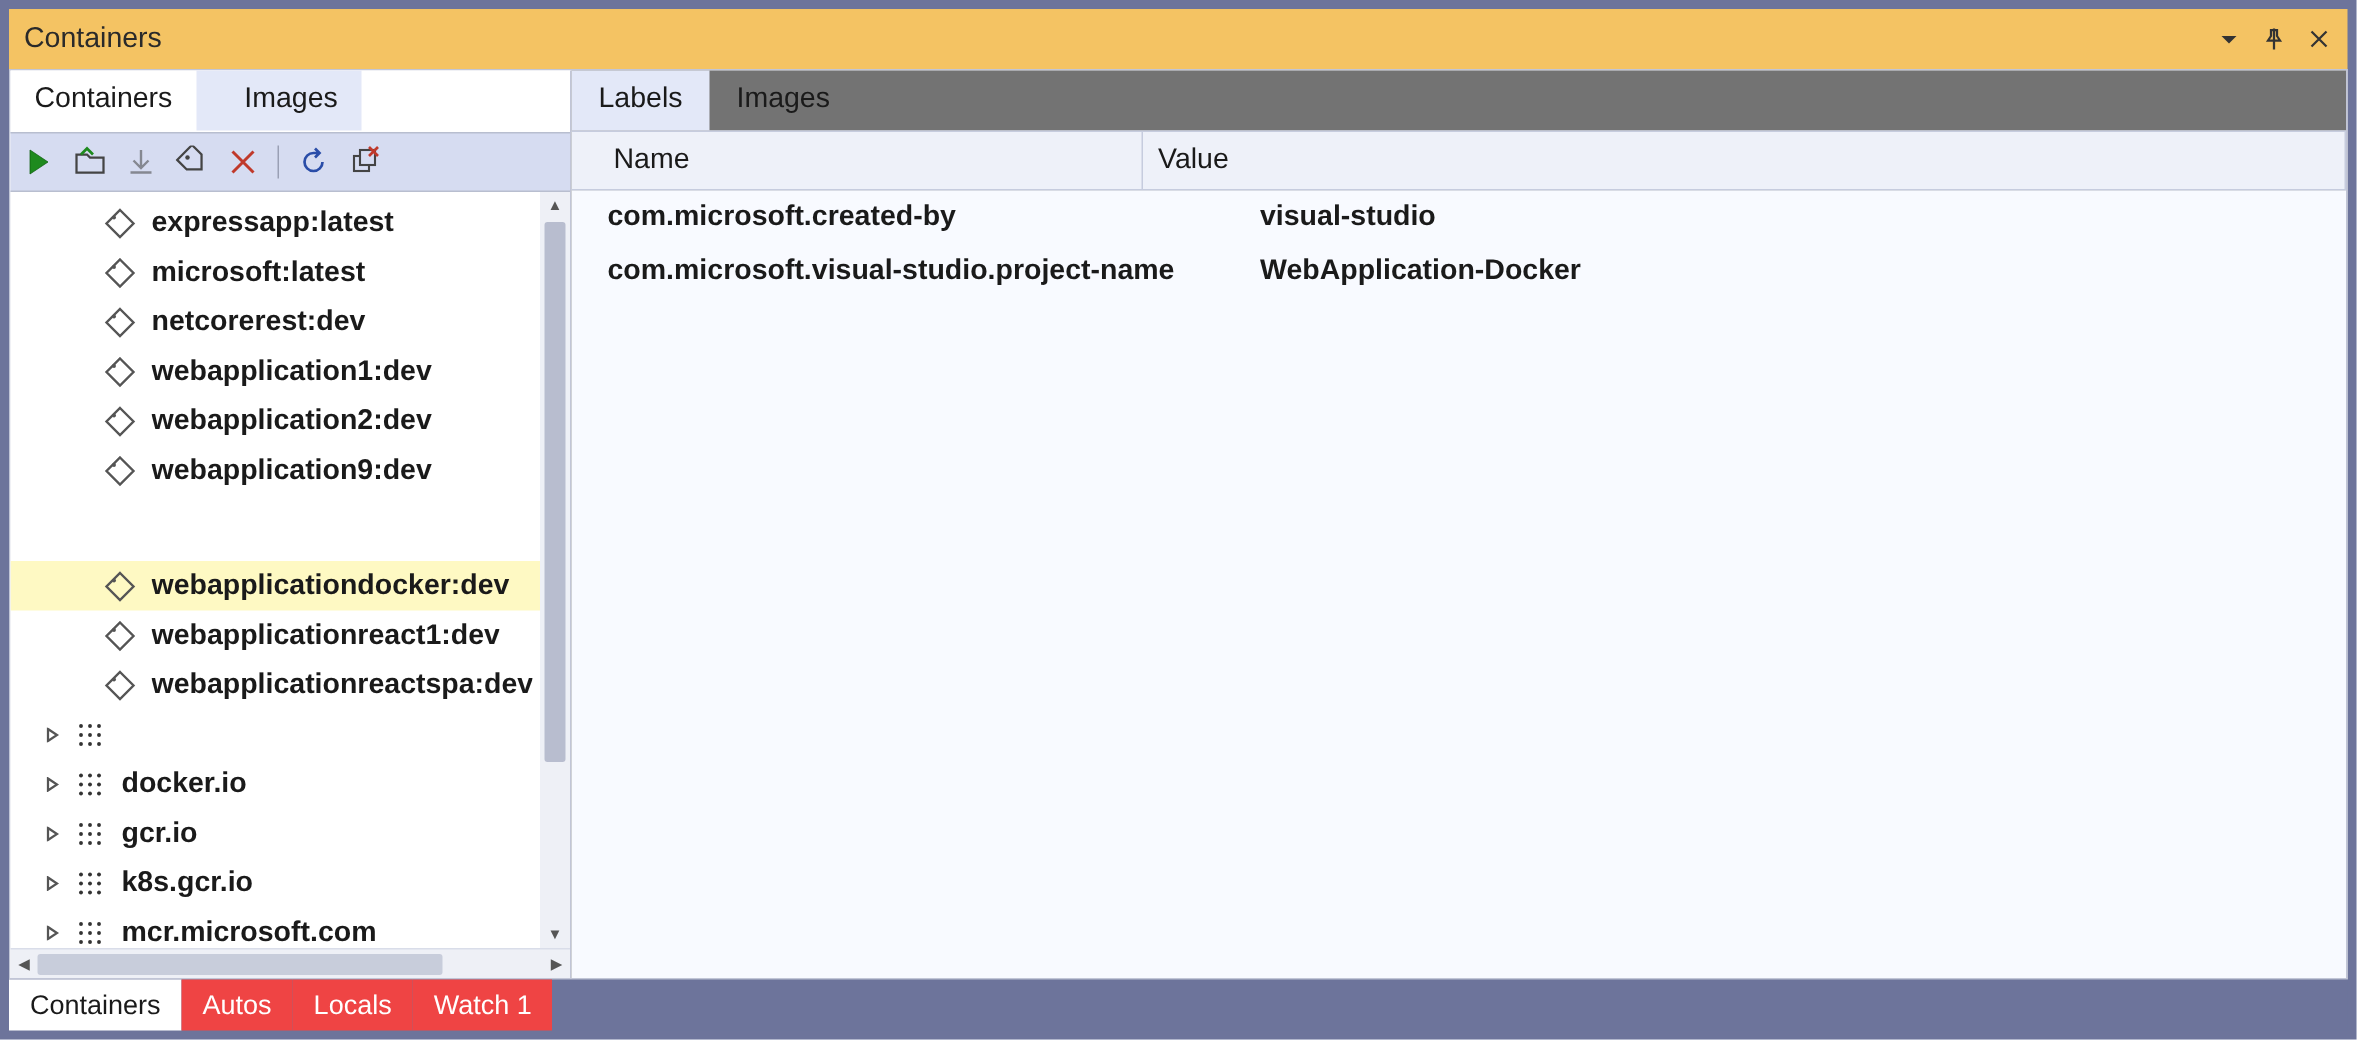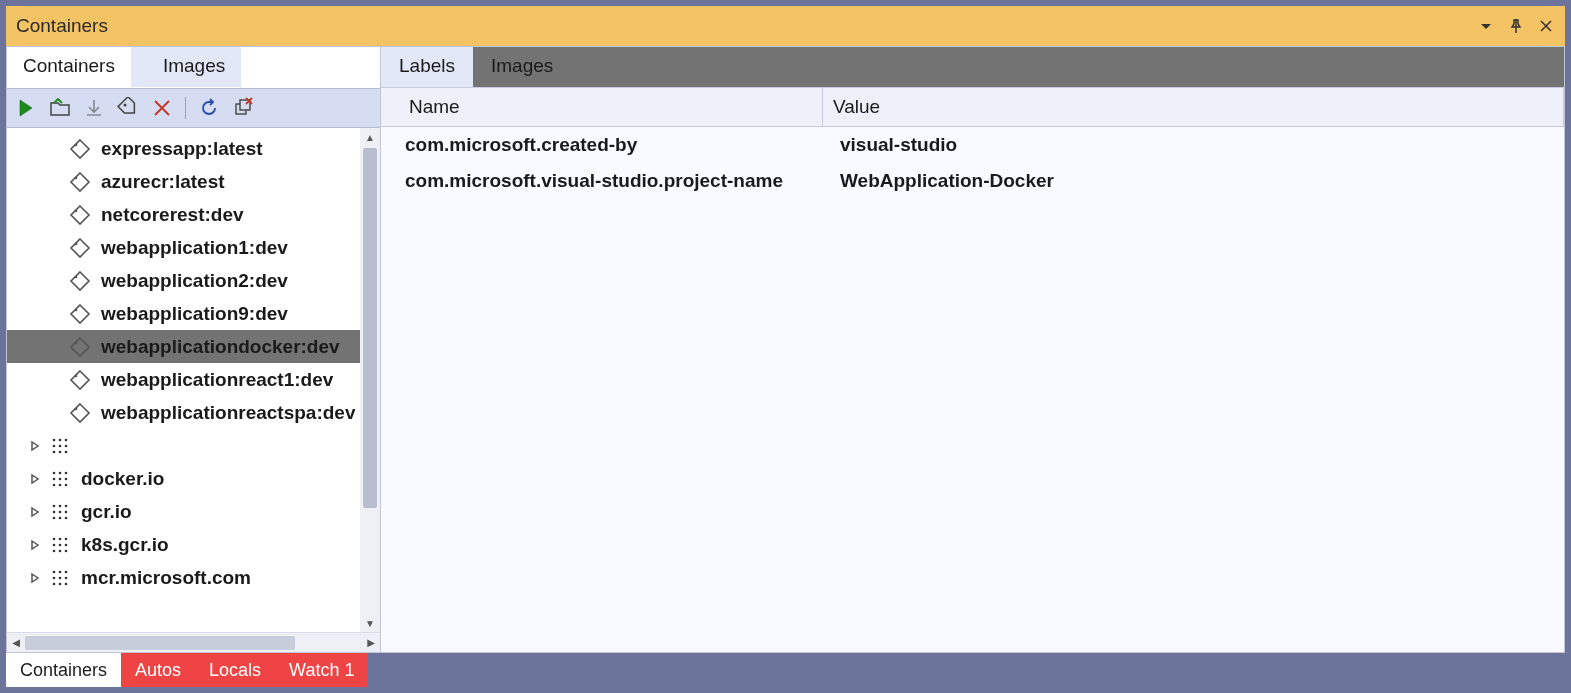--- a/index.html
+++ b/index.html
@@ -24,21 +24,21 @@
   .left-tabs .tab.active { background: #e3e8f8; padding-left: 32px; }
 
   .toolbar { height: 40px; background: #d6dcf1; border-top: 1px solid #b8becf; border-bottom: 1px solid #b8becf; display: flex; align-items: center; padding: 0 6px; gap: 8px; }
   .toolbar .tool { width: 26px; height: 26px; display: flex; align-items: center; justify-content: center; }
   .toolbar svg { width: 22px; height: 22px; }
   .toolbar .sep { width: 1px; height: 22px; background: #9aa0b5; margin: 0 2px; }
 
   .tree-wrap { flex: 1; position: relative; overflow: hidden; display: flex; font-weight: bold; }
   .tree { flex: 1; overflow: hidden; font-size: 19px; color: #1a1a1a; padding-top: 4px; white-space: nowrap; }
   .tree .row { display: flex; align-items: center; height: 33px; padding-left: 20px; }
-  .tree .row.selected { background: #737373; }
+  .tree .row.selected { background: #fef9c3; margin-top: 44px; }
   .tree .tri { width: 16px; height: 16px; display: flex; align-items: center; justify-content: center; margin-right: 4px; color: #555; }
   .tree .tri svg { width: 10px; height: 10px; stroke: #555; fill: none; stroke-width: 1.5; }
   .tree .spacer { width: 40px; }
   .tree .ico { width: 26px; height: 26px; display: flex; align-items: center; justify-content: center; margin-right: 8px; flex-shrink: 0; }
   .tree .ico svg { width: 22px; height: 22px; }
   .tree .label { overflow: hidden; text-overflow: clip; }
 
   .vscroll { width: 20px; background: #eef0f6; position: relative; }
   .vscroll .thumb { position: absolute; left: 3px; right: 3px; top: 20px; height: 360px; background: #b8bdcf; border-radius: 2px; }
   .vscroll .arrow { position: absolute; left: 0; right: 0; height: 18px; display: flex; align-items: center; justify-content: center; font-size: 10px; color: #555; }
@@ -51,21 +51,21 @@
   .hscrollbar .thumb { position: absolute; top: 0; left: 0; height: 14px; width: 270px; background: #c8cddb; border-radius: 2px; }
 
   
   .right-panel { flex: 1; display: flex; flex-direction: column; background: #737373; }
   .right-tabs { display: flex; font-size: 19px; color: #1a1a1a; }
   .right-tabs .tab { padding: 8px 18px 10px 18px; cursor: default; }
   .right-tabs .tab.active { background: #e3e8f8; }
 
   .table-head { display: flex; background: #eef1f9; border-top: 1px solid #c6ccde; border-bottom: 1px solid #c6ccde; font-size: 19px; color: #1a1a1a; }
   .table-head .col { padding: 8px 10px; border-right: 1px solid #c6ccde; }
-  .table-head .col.name { width: 442px; padding-left: 28px; }
+  .table-head .col.name { width: 381px; padding-left: 28px; }
   .table-head .col.value { flex: 1; }
   .table-body { flex: 1; background: #f8faff; font-size: 19px; color: #1a1a1a; font-weight: bold; }
   .table-body .row { display: flex; height: 36px; align-items: center; }
   .table-body .cell { padding: 0 10px 0 24px; }
   .table-body .cell.name { width: 435px; }
   .table-body .cell.value { flex: 1; }
 
   
   .bottom-tabs { height: 34px; background: #6d749b; display: flex; align-items: stretch; margin: 0 6px 6px 6px; }
   .bottom-tabs .btab { padding: 6px 14px; font-size: 18px; color: #fff; background: #ef4444; display: flex; align-items: center; }
@@ -159,21 +159,21 @@
             <span class="label">expressapp:latest</span>
           </div>
           <div class="row">
             <span class="spacer"></span>
             <span class="ico">
               <svg viewBox="0 0 22 22">
                 <path d="M11 2 L20 11 L11 20 L2 11 Z" fill="none" stroke="#555" stroke-width="1.6"></path>
                 <circle cx="7" cy="7" r="1.3" fill="#555"></circle>
               </svg>
             </span>
-            <span class="label">azurecr:latest</span>
+            <span class="label">microsoft:latest</span>
           </div>
           <div class="row">
             <span class="spacer"></span>
             <span class="ico">
               <svg viewBox="0 0 22 22">
                 <path d="M11 2 L20 11 L11 20 L2 11 Z" fill="none" stroke="#555" stroke-width="1.6"></path>
                 <circle cx="7" cy="7" r="1.3" fill="#555"></circle>
               </svg>
             </span>
             <span class="label">netcorerest:dev</span>

